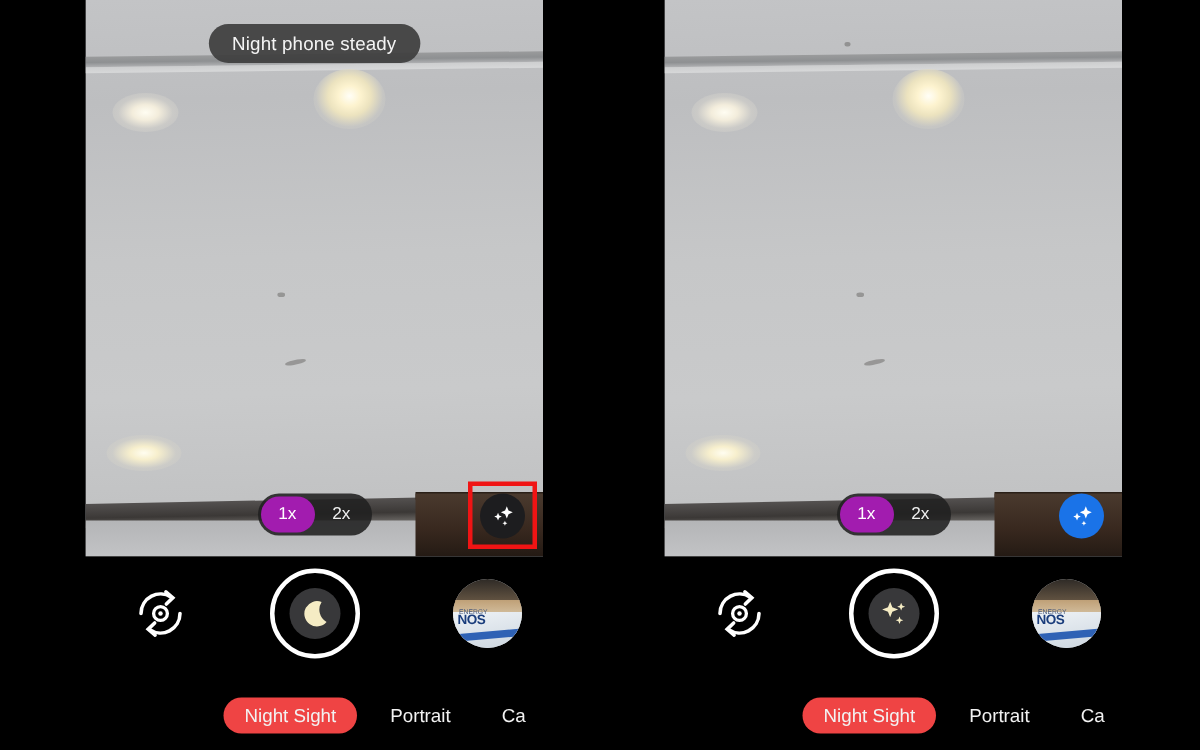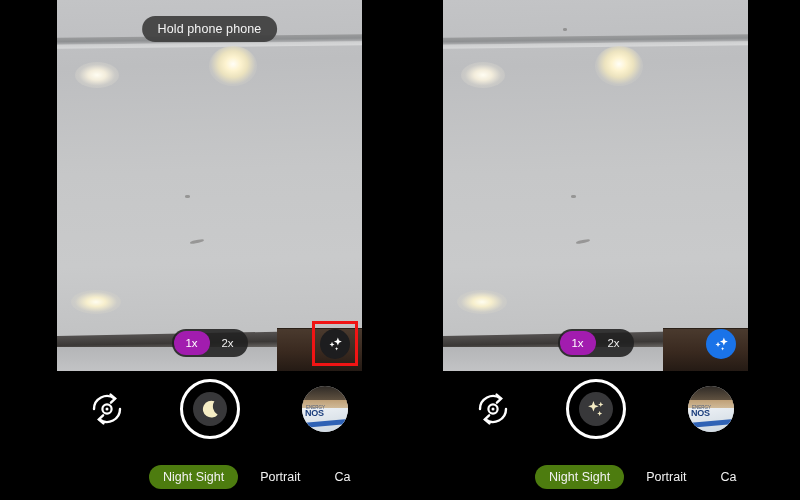--- a/index.html
+++ b/index.html
@@ -87,21 +87,21 @@
     font-size:9px;font-weight:bold;font-family:"Liberation Sans",sans-serif;
     letter-spacing:-.3px;}
   .thumb-txt2{position:absolute;left:4px;bottom:22px;color:#4a5a78;font-size:4.5px;}
   .thumb-stripe{position:absolute;left:0;bottom:6px;width:100%;height:5px;
     background:#2f62b5;transform:rotate(-5deg);}
 
   
   .modes{position:absolute;bottom:10px;left:0;width:305px;height:26px;
     display:flex;align-items:center;}
   .mode{color:#f2f2f2;font-size:12.5px;white-space:nowrap;}
-  .mode.sel{background:#4d7c0f;border-radius:14px;padding:5px 14px;}
+  .mode.sel{background:#ef4444;border-radius:14px;padding:5px 14px;}
   .mode.plain{padding:5px 10px;}
 
   svg{display:block;}
 </style>
 </head>
 <body>
 
 <div class="stage">
 
   <div class="panel" id="panel-left">
@@ -114,21 +114,21 @@
       <div class="lamp b"></div>
       <div class="lamp c"></div>
       <div class="speck" style="left:120px;top:28px;width:4px;height:3px;"></div>
       <div class="speck" style="left:128px;top:195px;width:5px;height:3px;"></div>
       <div class="speck" style="left:133px;top:240px;width:14px;height:3px;transform:rotate(-12deg);"></div>
       <div class="wall-band"></div>
       <div class="wall-low"></div>
       <div class="wood-edge"></div>
       <div class="wood"></div>
 
-      <div class="toast">Hold phone phone</div>
+      <div class="toast">Night phone steady</div>
 
       <div class="zoom-pill">
         <div class="zoom-opt sel">1x</div>
         <div class="zoom-opt">2x</div>
       </div>
 
       <div class="astro-btn">
         <svg width="19" height="19" viewBox="0 0 24 24">
           <path d="M15 3.2l1.45 3.6L20 8.3l-3.55 1.5L15 13.4l-1.45-3.6L10 8.3l3.55-1.5z" fill="#fff"></path>
           <path d="M7.6 8.6l.95 2.3 2.25.95-2.25.95-.95 2.3-.95-2.3L4.4 11.85l2.25-.95z" fill="#fff"></path>

